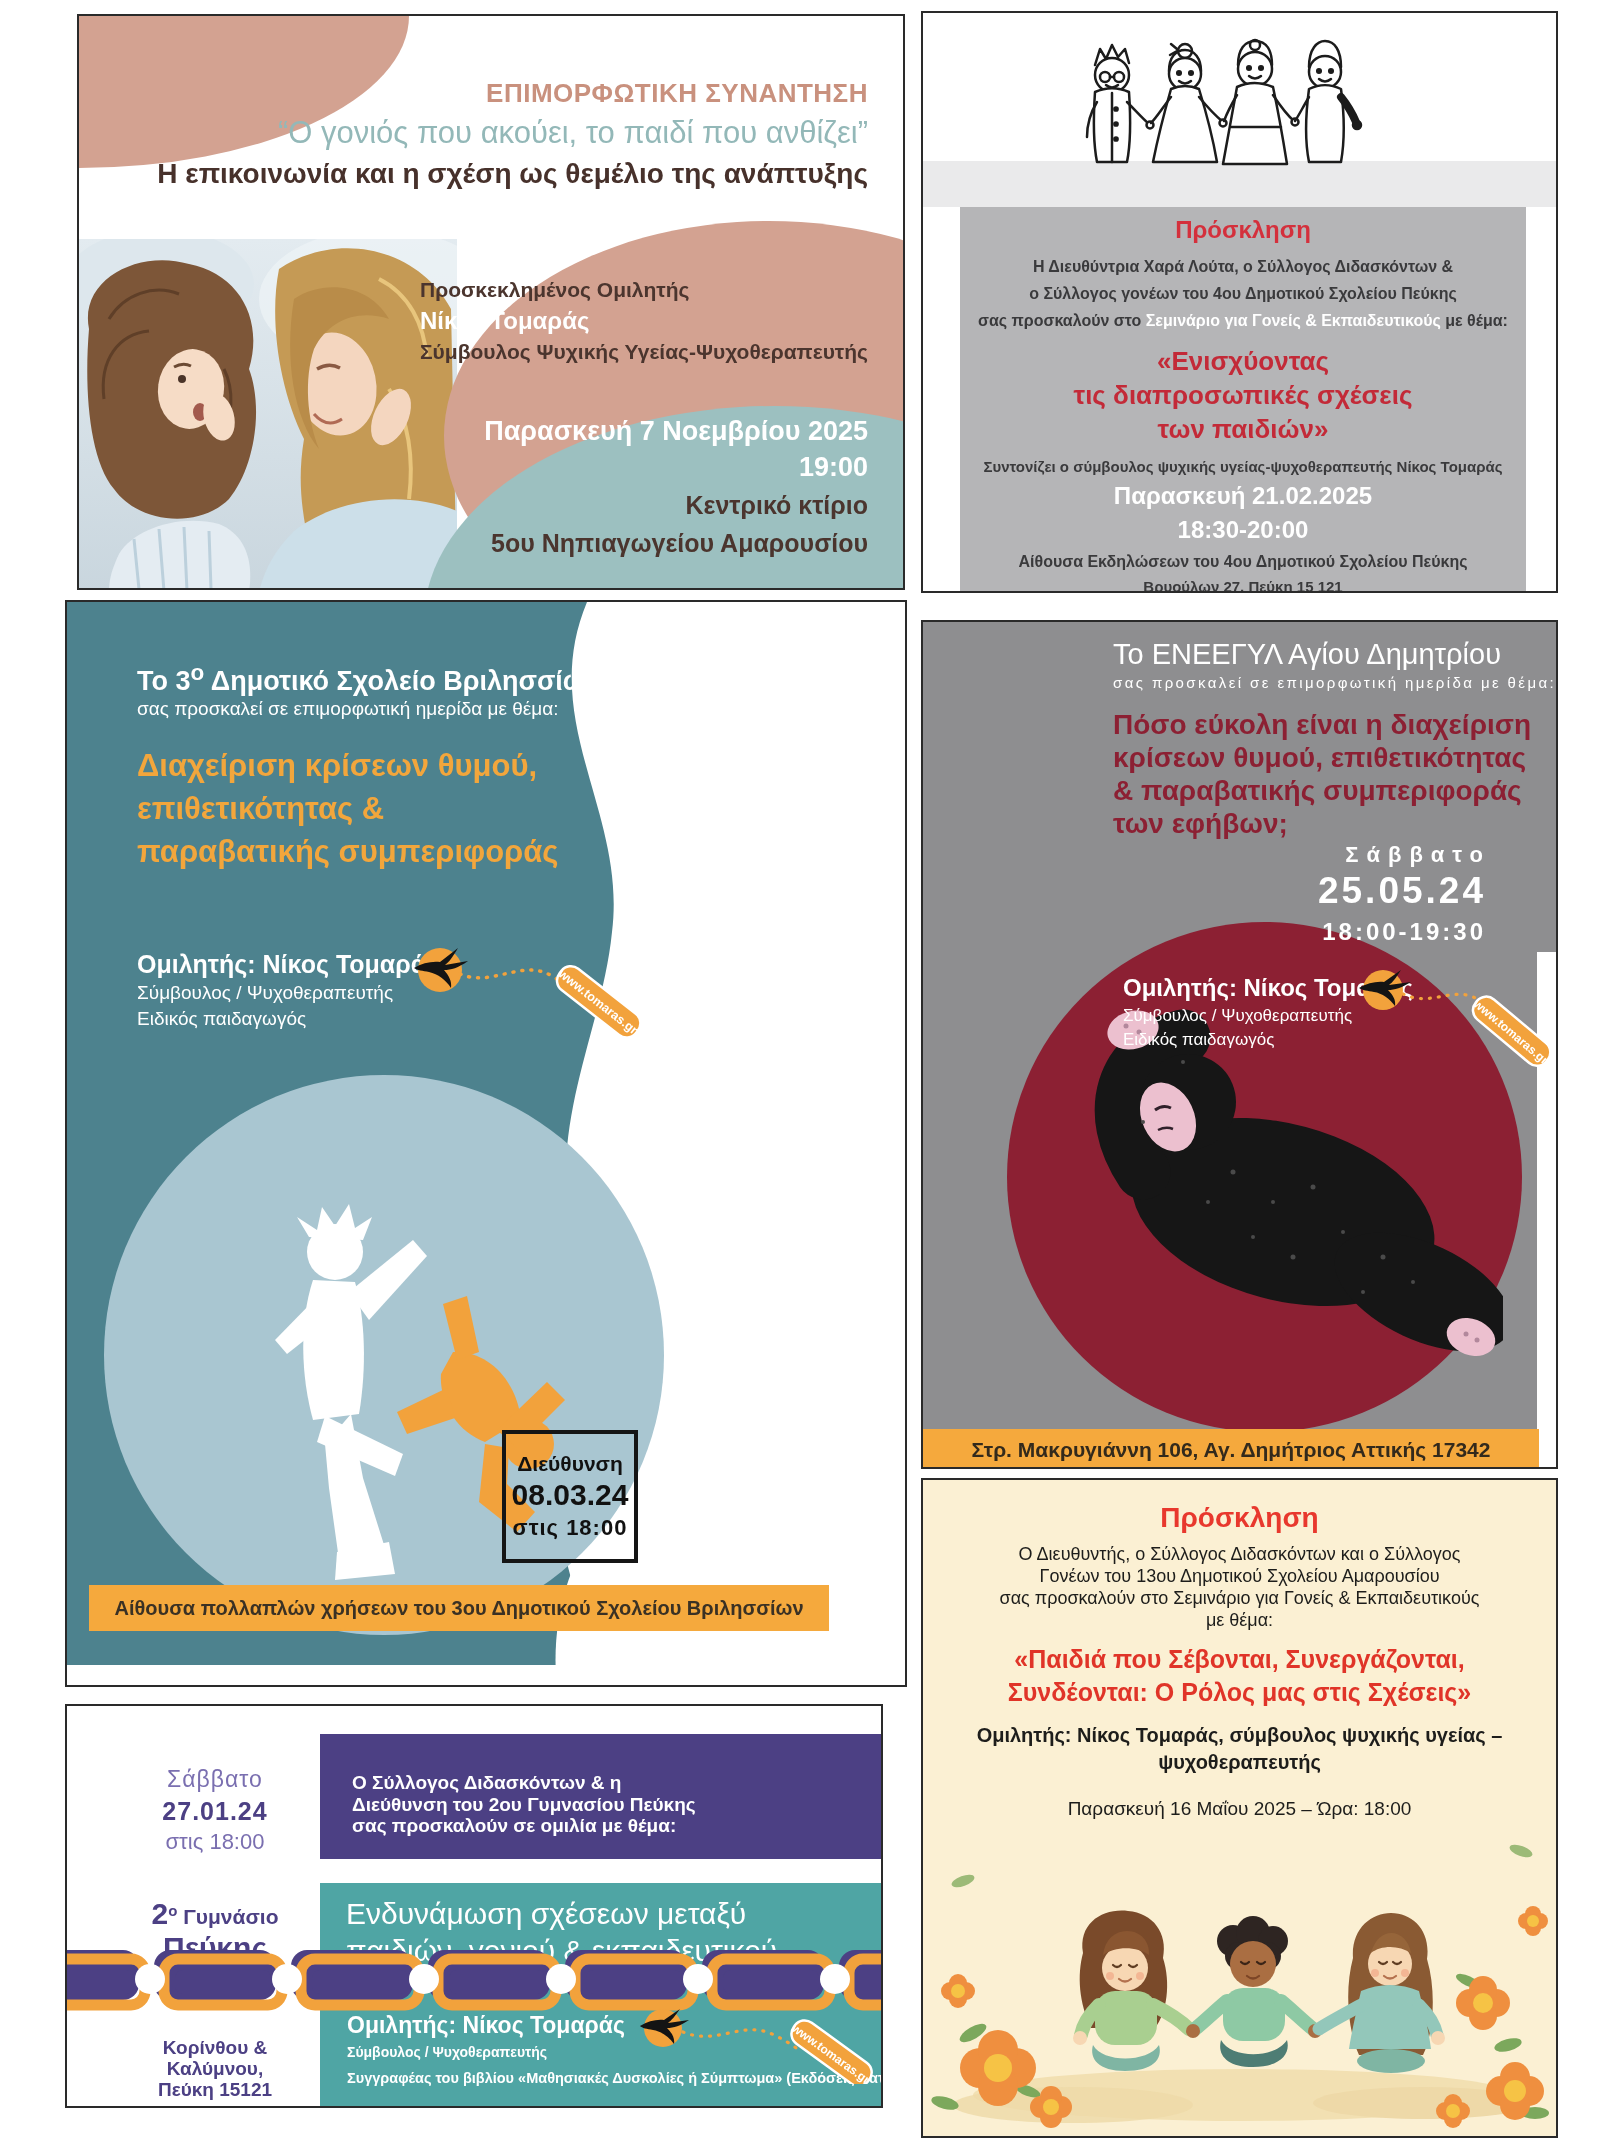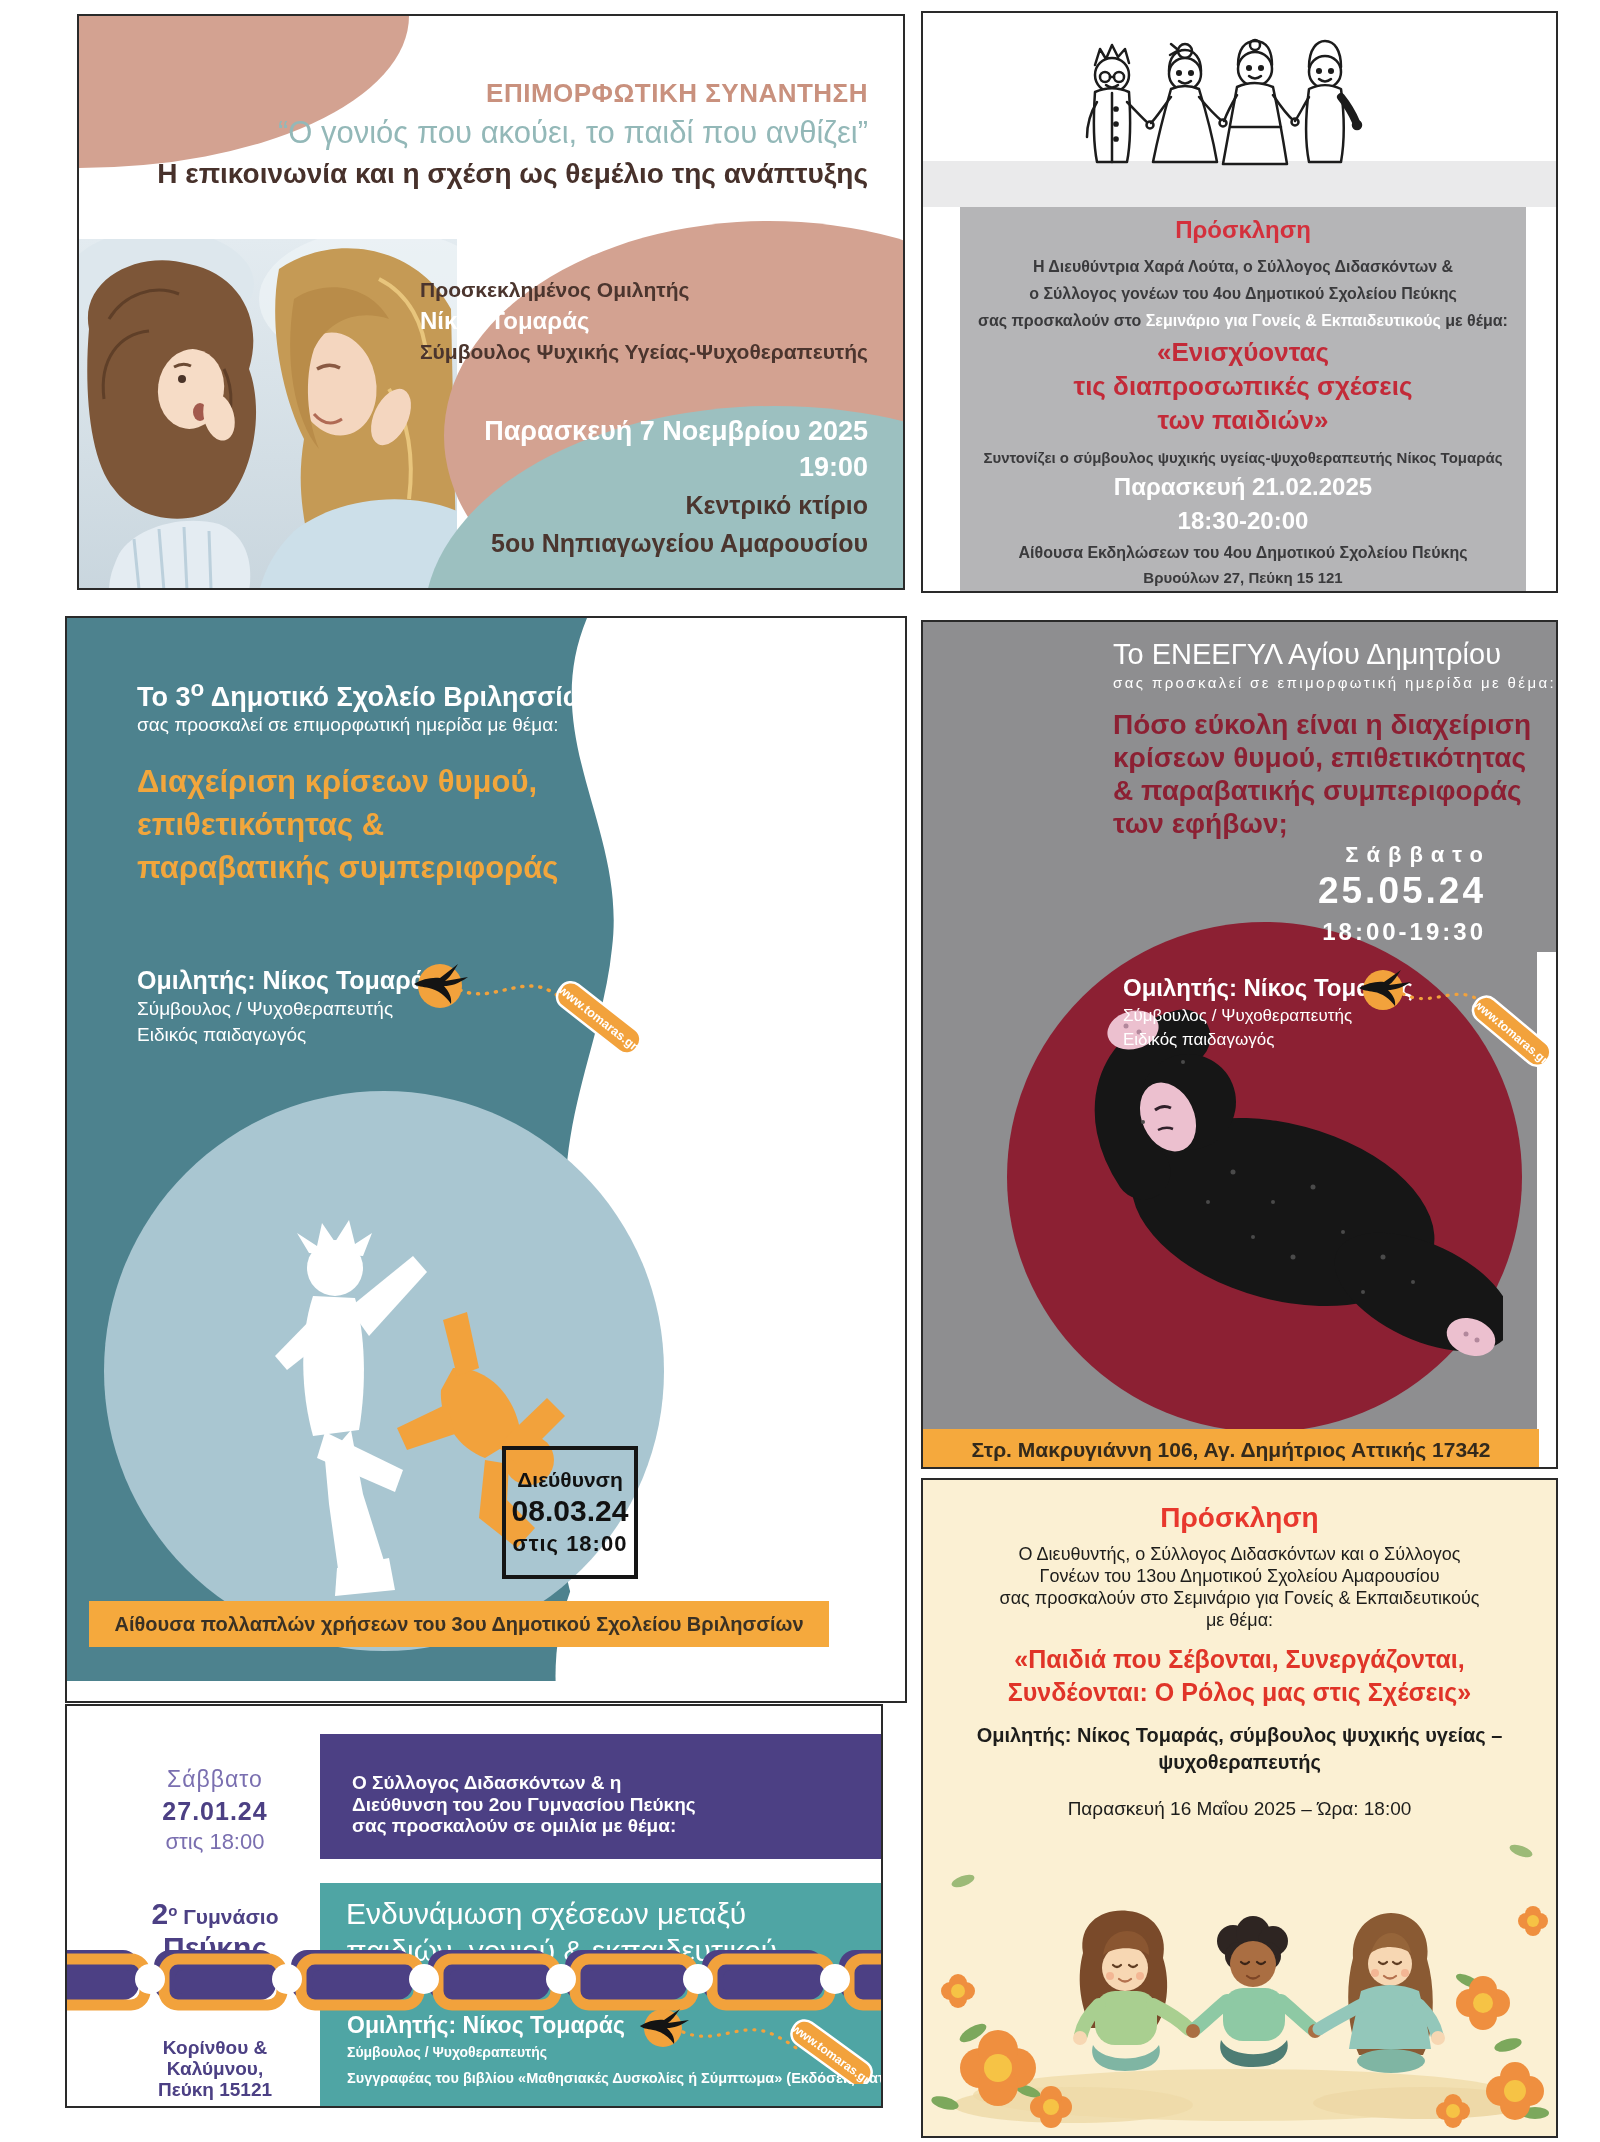--- a/index.html
+++ b/index.html
@@ -29,29 +29,29 @@
 
   
   #p2 { left:921px; top:11px; width:637px; height:582px; }
   #p2 .band { position:absolute; left:0; top:148px; width:100%; height:46px; background:#eaeaeb; }
   #p2 .family { position:absolute; left:150px; top:14px; width:300px; height:155px; }
   #p2 .box { position:absolute; left:37px; top:194px; width:566px; height:385px; background:#b5b5b7;
              display:flex; flex-direction:column; align-items:center; text-align:center; padding-top:9px; }
   #p2 .box .heading { color:#d4303c; font-size:24px; font-weight:bold; margin-bottom:9px; }
   #p2 .box .intro { color:#3a3a3c; font-size:16px; font-weight:bold; line-height:27px; }
   #p2 .box .intro .hl { color:#ffffff; }
-  #p2 .box .title { color:#c32a38; font-size:26px; font-weight:bold; line-height:34px; margin-top:1px; }
+  #p2 .box .title { color:#c32a38; font-size:26px; font-weight:bold; line-height:34px; margin-top:10px; }
   #p2 .box .coord { color:#3a3a3c; font-size:15px; font-weight:bold; margin-top:12px; }
   #p2 .box .date  { color:#fff; font-size:24px; font-weight:bold; margin-top:7px; }
   #p2 .box .time  { color:#fff; font-size:24px; font-weight:bold; margin-top:6px; }
   #p2 .box .venue { color:#3a3a3c; font-size:16px; font-weight:bold; margin-top:9px; }
   #p2 .box .addr  { color:#3a3a3c; font-size:15px; font-weight:bold; margin-top:7px; }
 
   
-  #p3 { left:65px; top:616px; width:842px; height:1087px; background:#4d828e; }
+  #p3 { left:65px; top:600px; width:842px; height:1087px; background:#4d828e; }
   #p3 .whiteblob { position:absolute; left:0; top:0; width:842px; height:1087px; }
   #p3 .circle { position:absolute; left:37px; top:473px; width:560px; height:560px; border-radius:50%; background:#a9c6d1; }
   #p3 .bottomstrip { position:absolute; left:0; top:1063px; width:842px; height:24px; background:#fff; }
   #p3 .school { position:absolute; left:70px; top:58px; color:#fff; font-size:27px; font-weight:bold; }
   #p3 .invite { position:absolute; left:70px; top:96px; color:#fff; font-size:19px; }
   #p3 .theme { position:absolute; left:70px; top:142px; color:#f2a63c; font-size:31px; font-weight:bold; line-height:43px; }
   #p3 .speaker { position:absolute; left:70px; top:348px; color:#fff; font-size:25px; font-weight:bold; }
   #p3 .role1 { position:absolute; left:70px; top:380px; color:#fff; font-size:19px; }
   #p3 .role2 { position:absolute; left:70px; top:406px; color:#fff; font-size:19px; }
   #p3 .fighters { position:absolute; left:150px; top:590px; width:400px; height:400px; }

